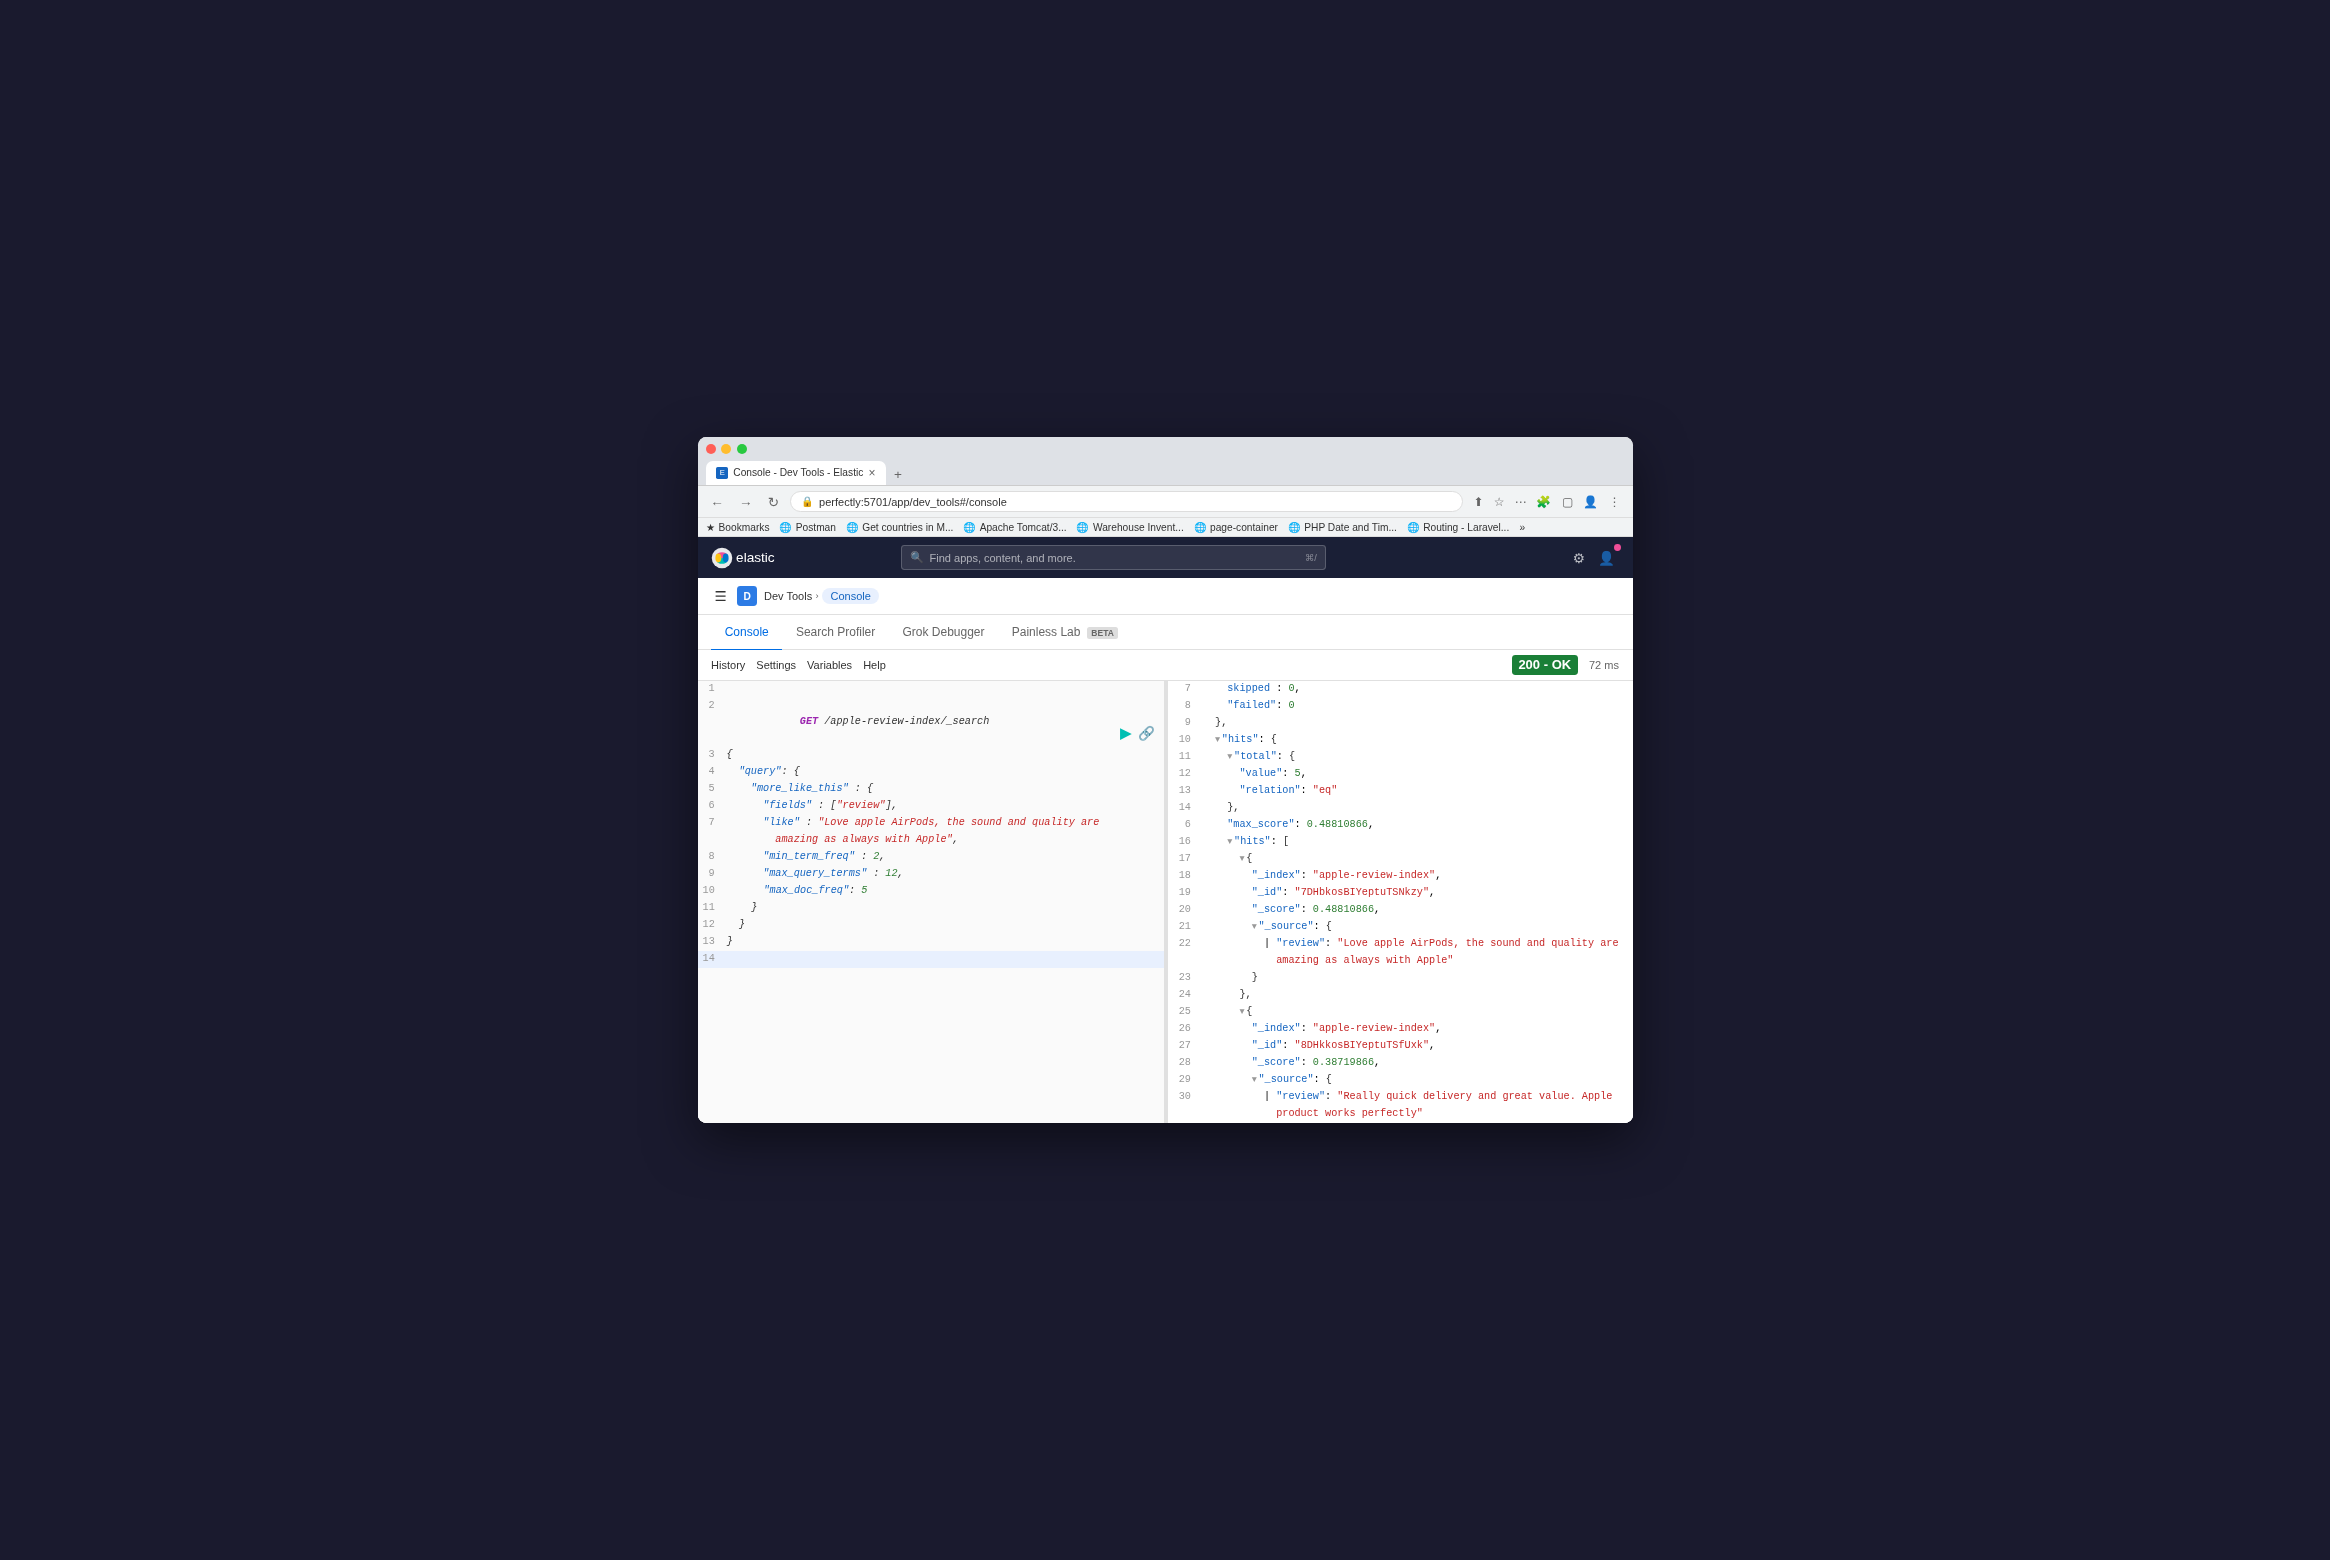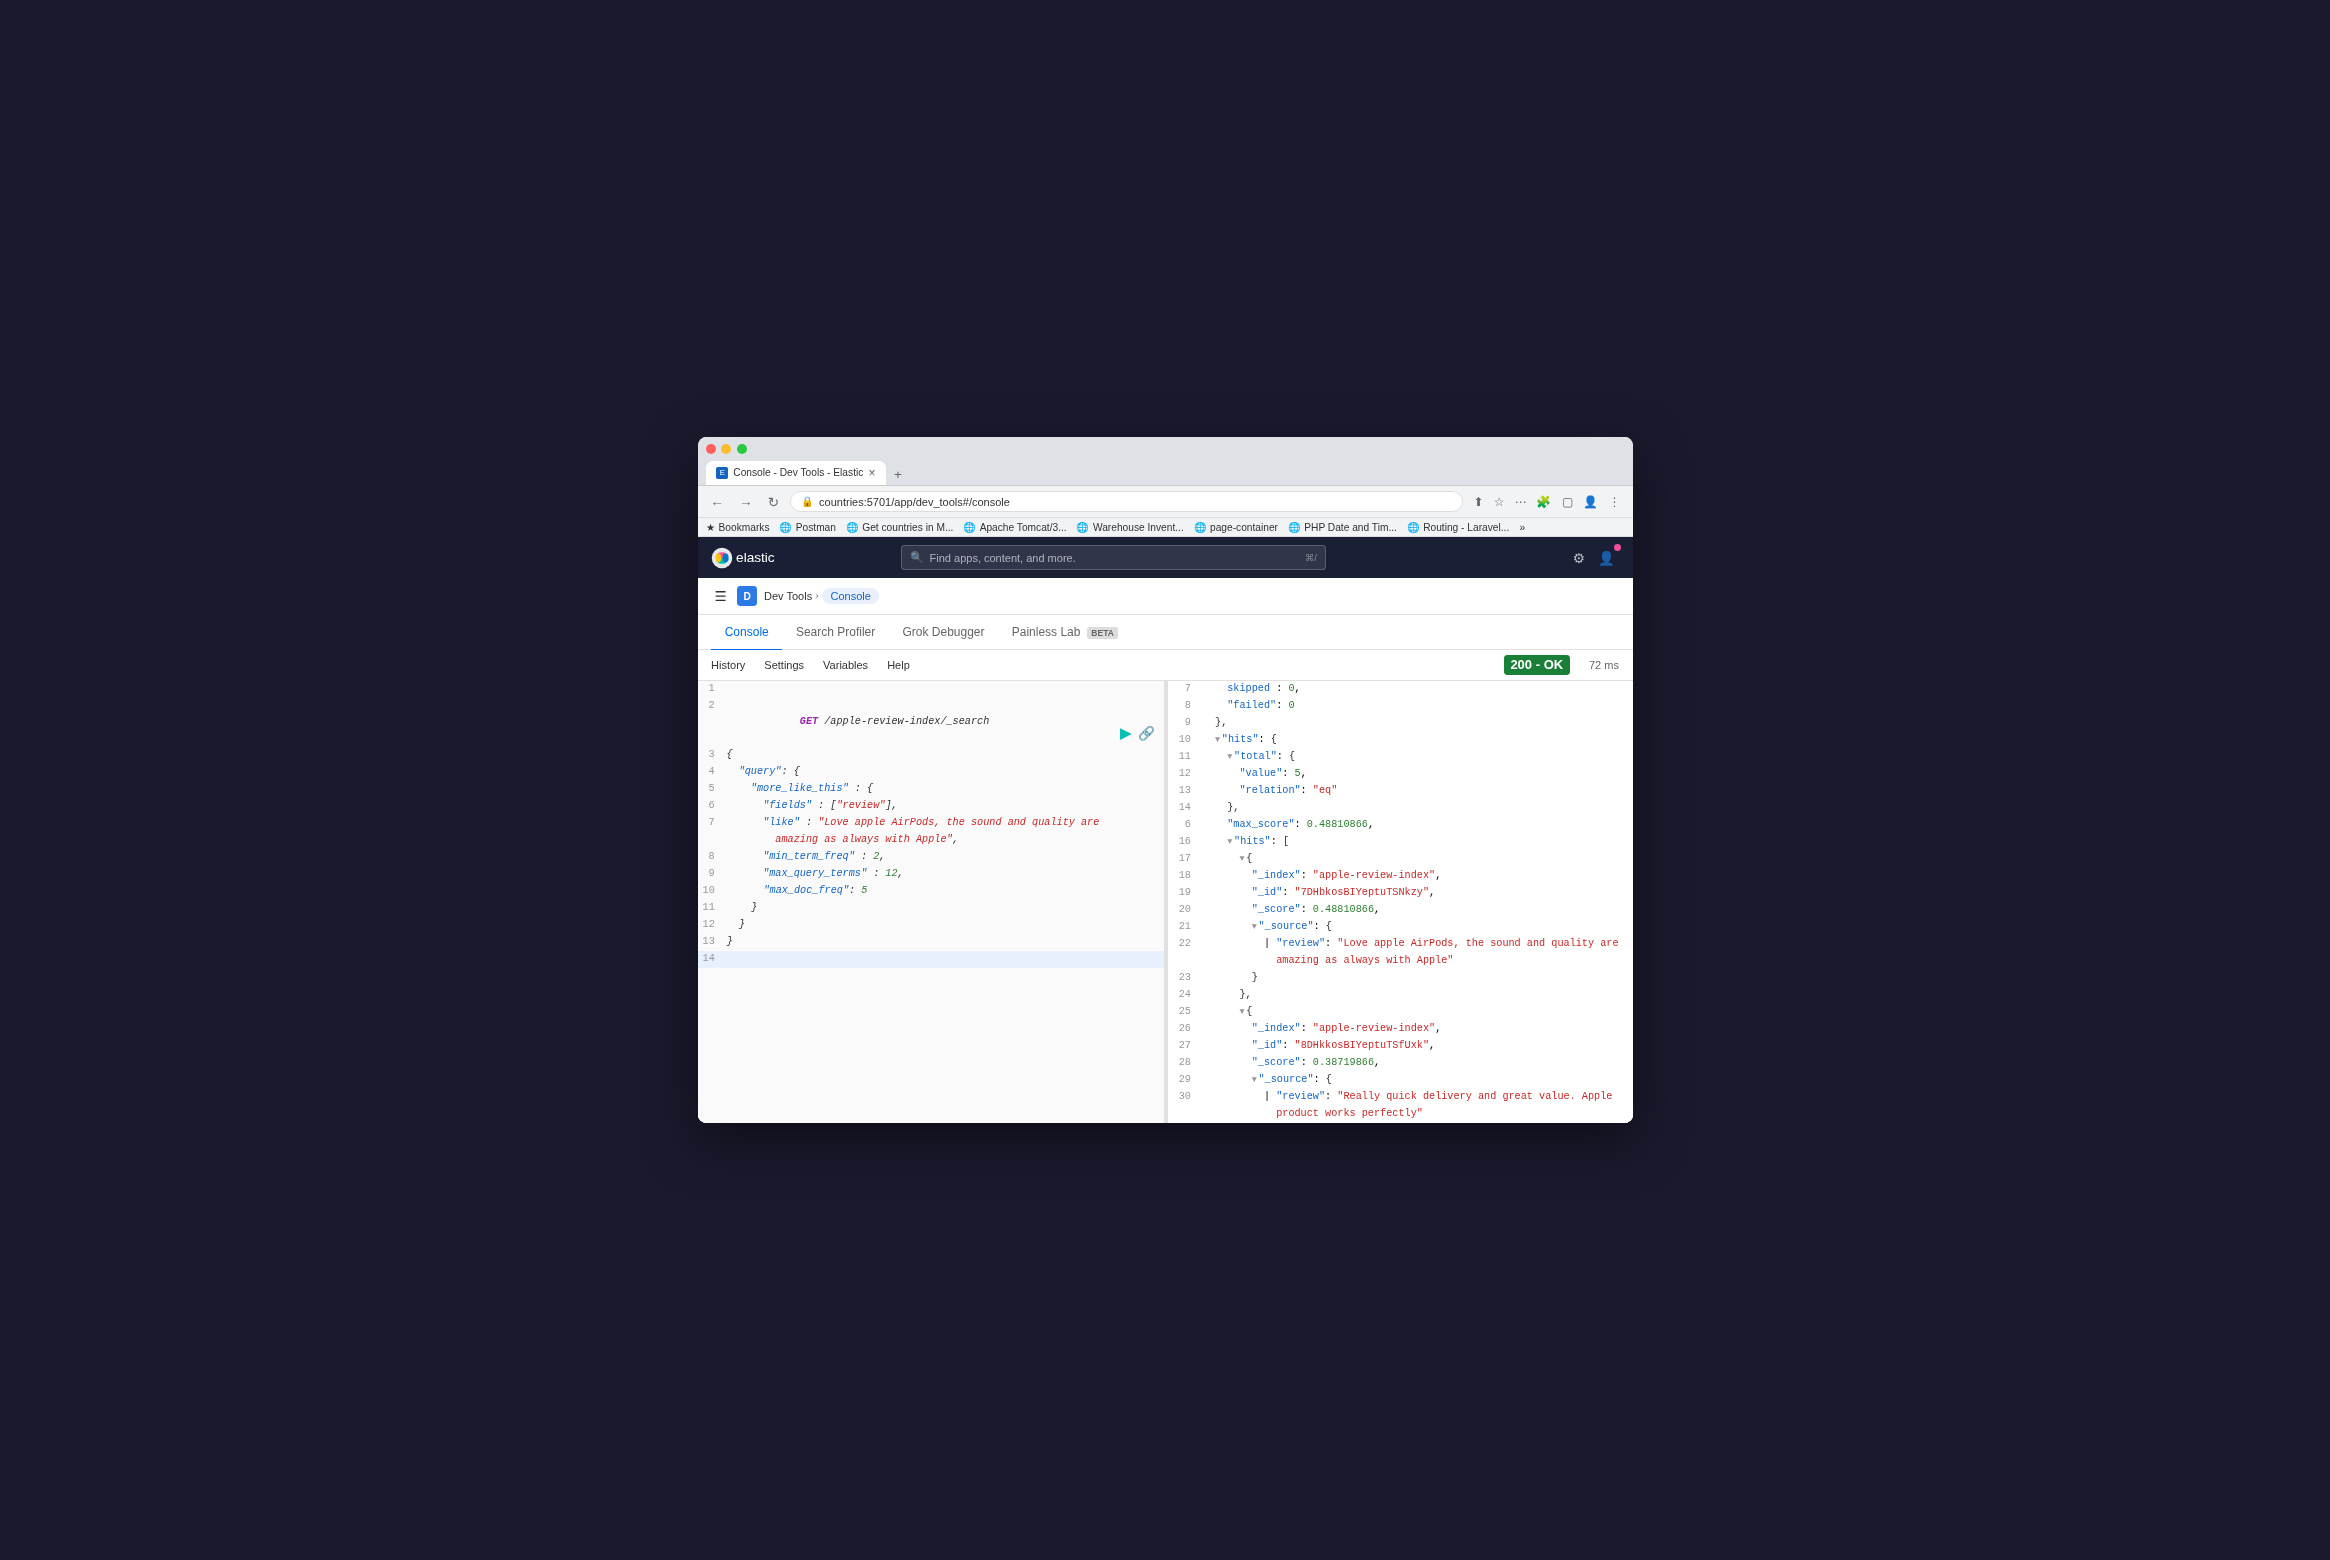--- a/index.html
+++ b/index.html
@@ -311,21 +311,21 @@
       margin-left: 3.4px;
       font-weight: 600;
     }
 
     
     .console-toolbar {
       background: #fff;
       padding: 5.1px 13.6px;
       display: flex;
       align-items: center;
-      gap: 19px;
+      gap: 11px;
       border-bottom: 0.8px solid #e0e0e0;
     }
 
     .console-toolbar-item {
       font-size: 11px;
       color: #333;
       cursor: pointer;
     }
 
     .status-badge {
@@ -487,21 +487,21 @@
       <button class="new-tab-btn">+</button>
     </div>
   </div>
 
   <div class="browser-toolbar">
     <button class="nav-btn">←</button>
     <button class="nav-btn">→</button>
     <button class="nav-btn">↻</button>
     <div class="address-bar">
       <span class="lock-icon">🔒</span>
-      <span>countries:5701/app/dev_tools#/console</span>
+      <span>perfectly:5701/app/dev_tools#/console</span>
     </div>
     <div class="toolbar-actions">
       <button class="toolbar-action-btn">⬆</button>
       <button class="toolbar-action-btn">☆</button>
       <button class="toolbar-action-btn">⋯</button>
       <button class="toolbar-action-btn">🧩</button>
       <button class="toolbar-action-btn">▢</button>
       <button class="toolbar-action-btn">👤</button>
       <button class="toolbar-action-btn">⋮</button>
     </div>

